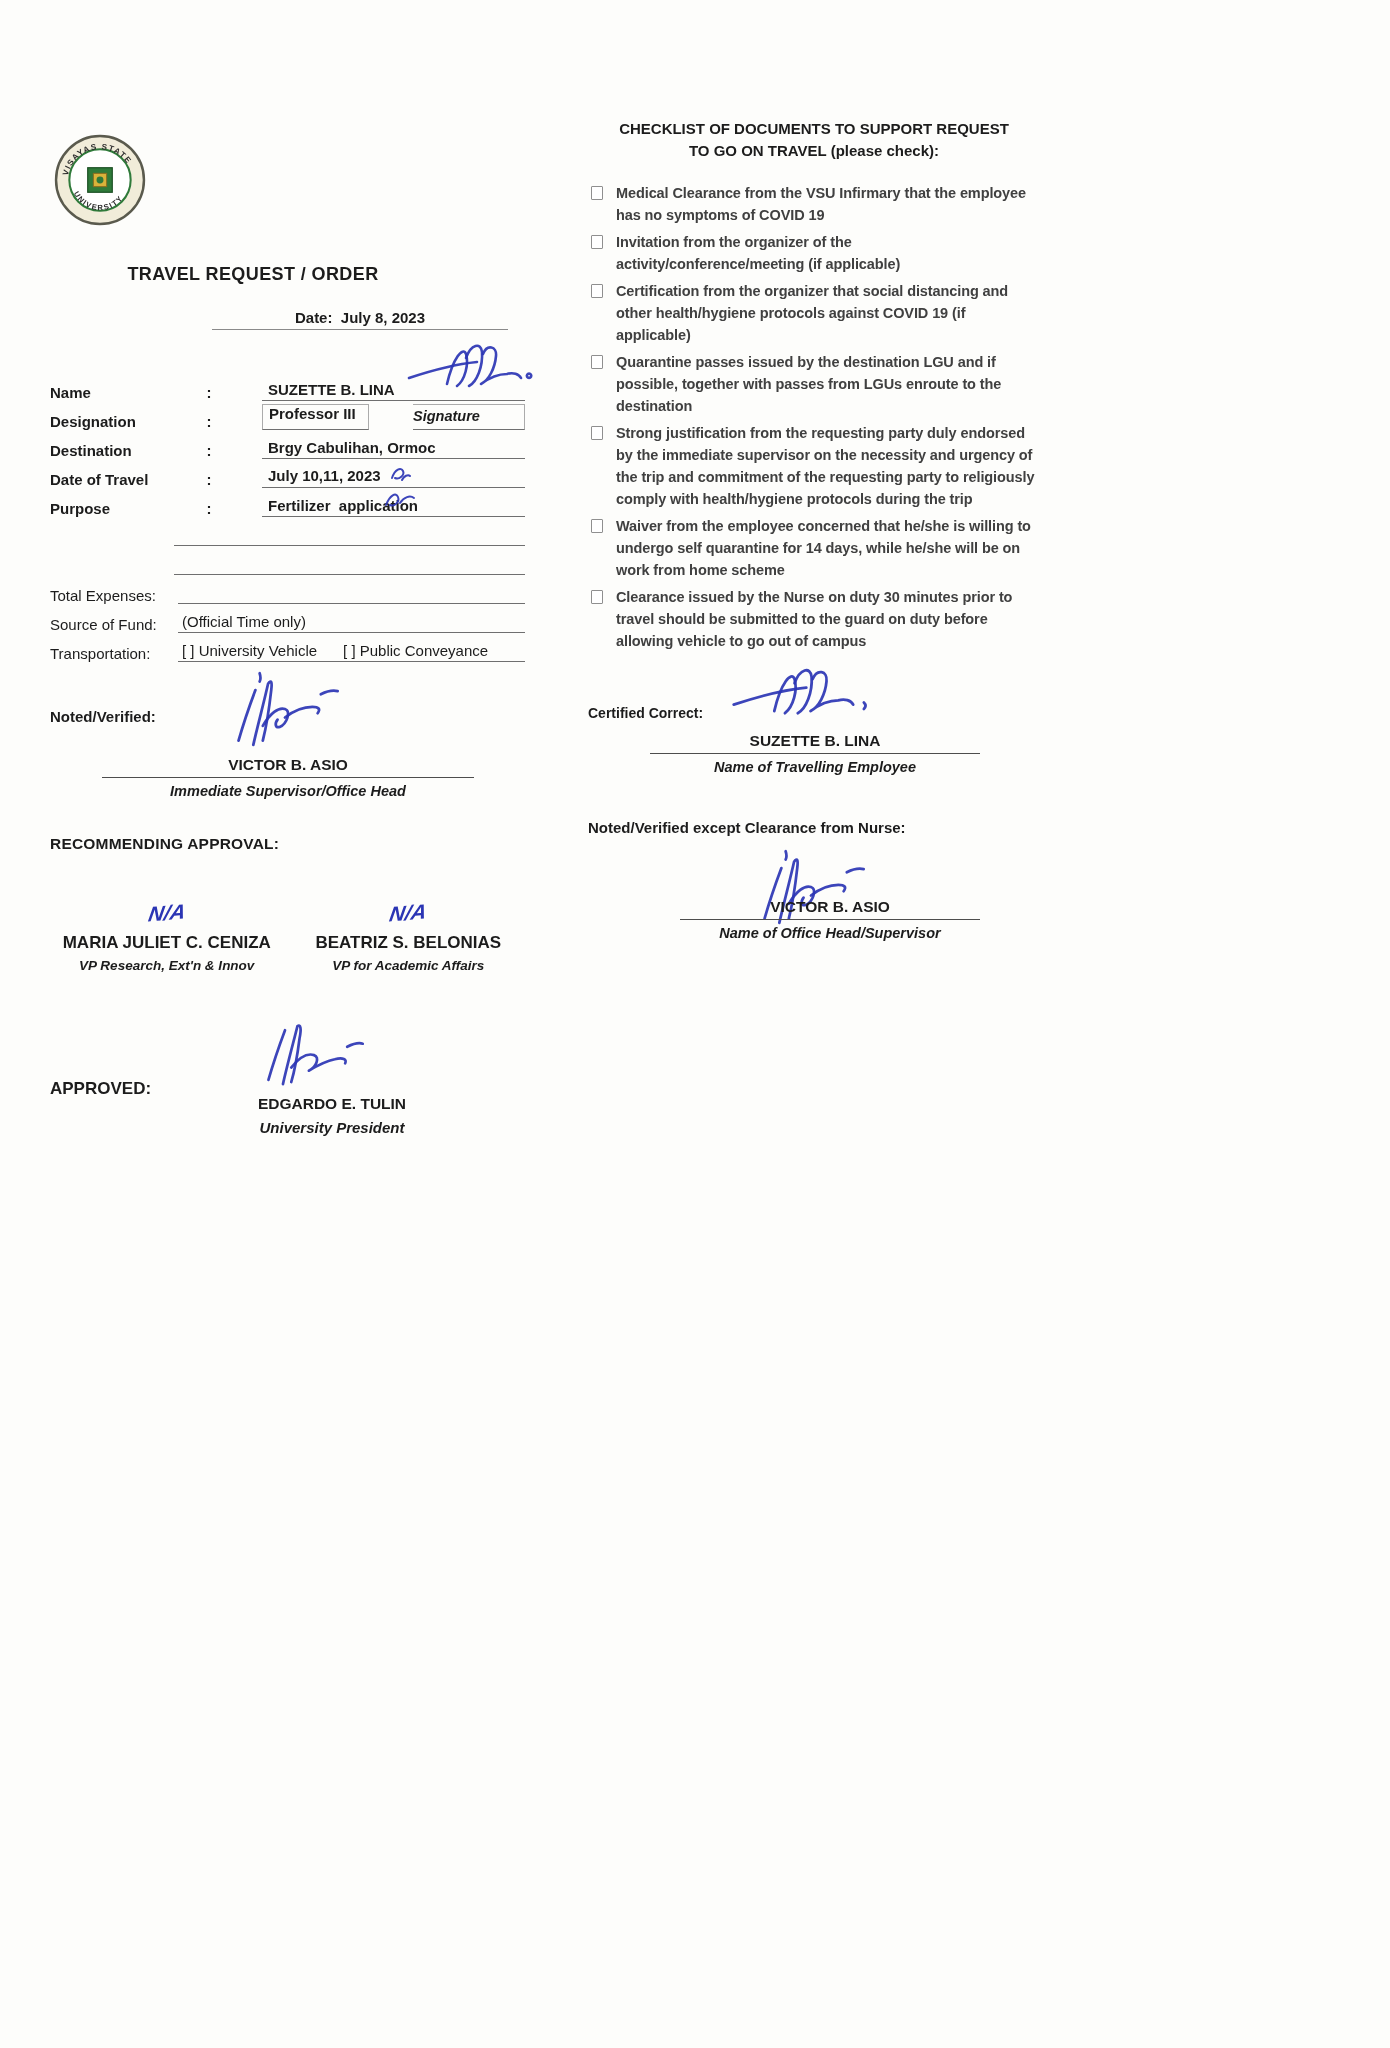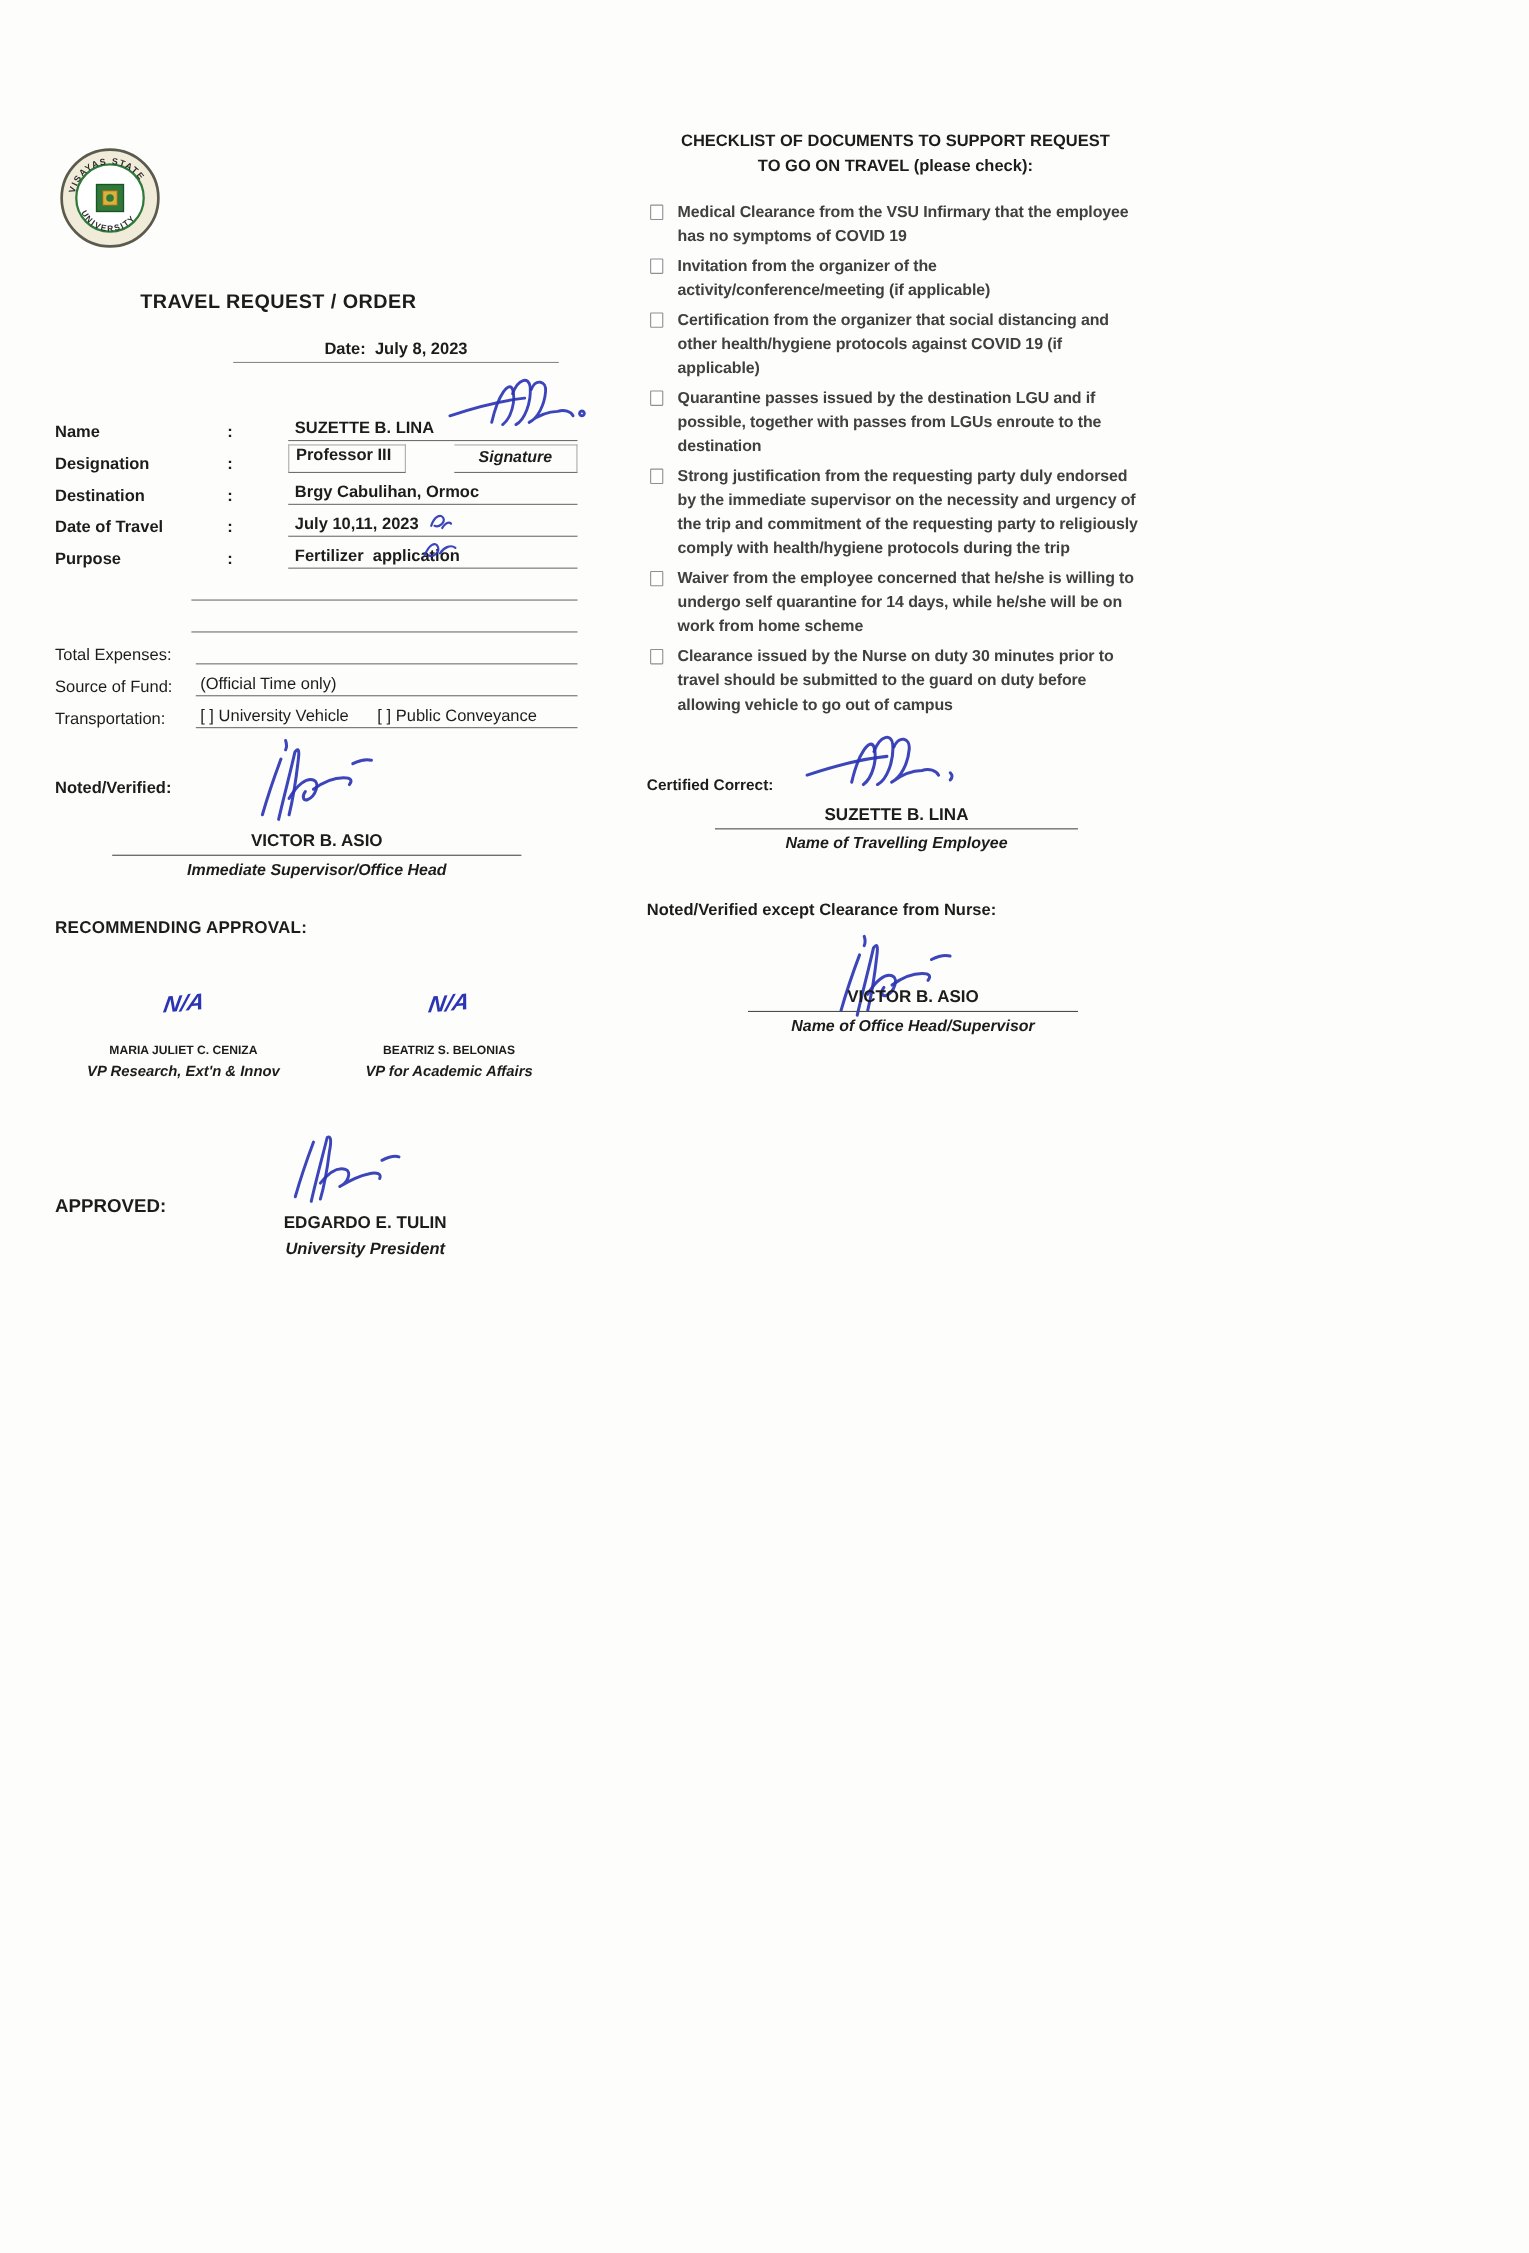--- a/index.html
+++ b/index.html
@@ -24,21 +24,21 @@
 
   .sig-top { position:absolute; left:352px; top:210px; width:142px; height:60px; }
 
   .fields { margin-top:42px; }
   .frow { display:flex; align-items:flex-end; height:29px; font-size:15px; font-weight:700;gap:44px; }
   .flabel { width:106px; }
   .fcolon { width:18px; text-align:center; }
   .fvalue { flex:1; border-bottom:1px solid var(--line,#6f6f6f); padding:0 0 2px 6px; position:relative; }
   .fvalue.boxed { border:1px solid #ababab; border-bottom:1px solid var(--line,#6f6f6f); height:26px; }
   .sigcell { width:112px; border:1px solid #ababab; border-left:none; border-bottom:1px solid var(--line,#6f6f6f);
-             font-style:italic; text-align:center; height:26px; padding-top:3px; font-size:14.5px; }
+             font-style:italic; text-align:left; height:26px; padding-top:3px; font-size:14.5px; }
   .ink-mark { vertical-align:-4px; margin-left:6px; }
   .ink-mark-purpose { position:absolute; left:118px; top:-10px; }
 
   .blank-line { margin-left:124px; height:29px; border-bottom:1px solid var(--line,#6f6f6f); }
 
   .erow { display:flex; align-items:flex-end; height:29px; font-size:15px; font-weight:400; }
   .elabel { width:128px; }
   .evalue { flex:1; border-bottom:1px solid var(--line,#6f6f6f); padding:0 0 2px 4px; display:flex; gap:26px; }
 
   .noted-block { position:relative; margin-top:30px; height:64px; }
@@ -48,21 +48,21 @@
   .sign-block { width:372px; margin-left:52px; text-align:center; }
   .sign-name { font-size:15.5px; font-weight:700; padding-bottom:3px; border-bottom:1.5px solid #4d4d4d; }
   .sign-caption { font-size:14.5px; font-weight:700; font-style:italic; margin-top:5px; }
 
   .rec-heading { margin-top:36px; font-size:15.5px; font-weight:700; letter-spacing:.2px; }
   .rec-row { display:flex; margin-top:48px; }
   .rec { width:236px; text-align:center; }
   .rec + .rec { margin-left:8px; }
   .na { color:var(--ink,#2b35b4); font-size:21px; font-style:italic; font-weight:700; display:inline-block;
         transform:skewX(-14deg) rotate(-5deg); }
-  .rec-name { font-size:11px; font-weight:700; margin-top:24px; }
+  .rec-name { font-size:17px; font-weight:700; margin-top:8px; }
   .rec-title { font-size:13.5px; font-weight:700; font-style:italic; margin-top:5px; }
 
   .approved-block { position:relative; margin-top:76px; height:140px; }
   .approved-label { position:absolute; top:30px; left:0; font-size:17px; font-weight:700; }
   .sig-edgardo { position:absolute; left:206px; top:-42px; width:114px; height:90px; }
   .approved-names { margin-left:152px; width:260px; text-align:center; padding-top:46px; }
   .plain-name { font-size:15.5px; font-weight:700; }
   .plain-caption { font-size:15px; font-weight:700; font-style:italic; margin-top:6px; }
 
   

